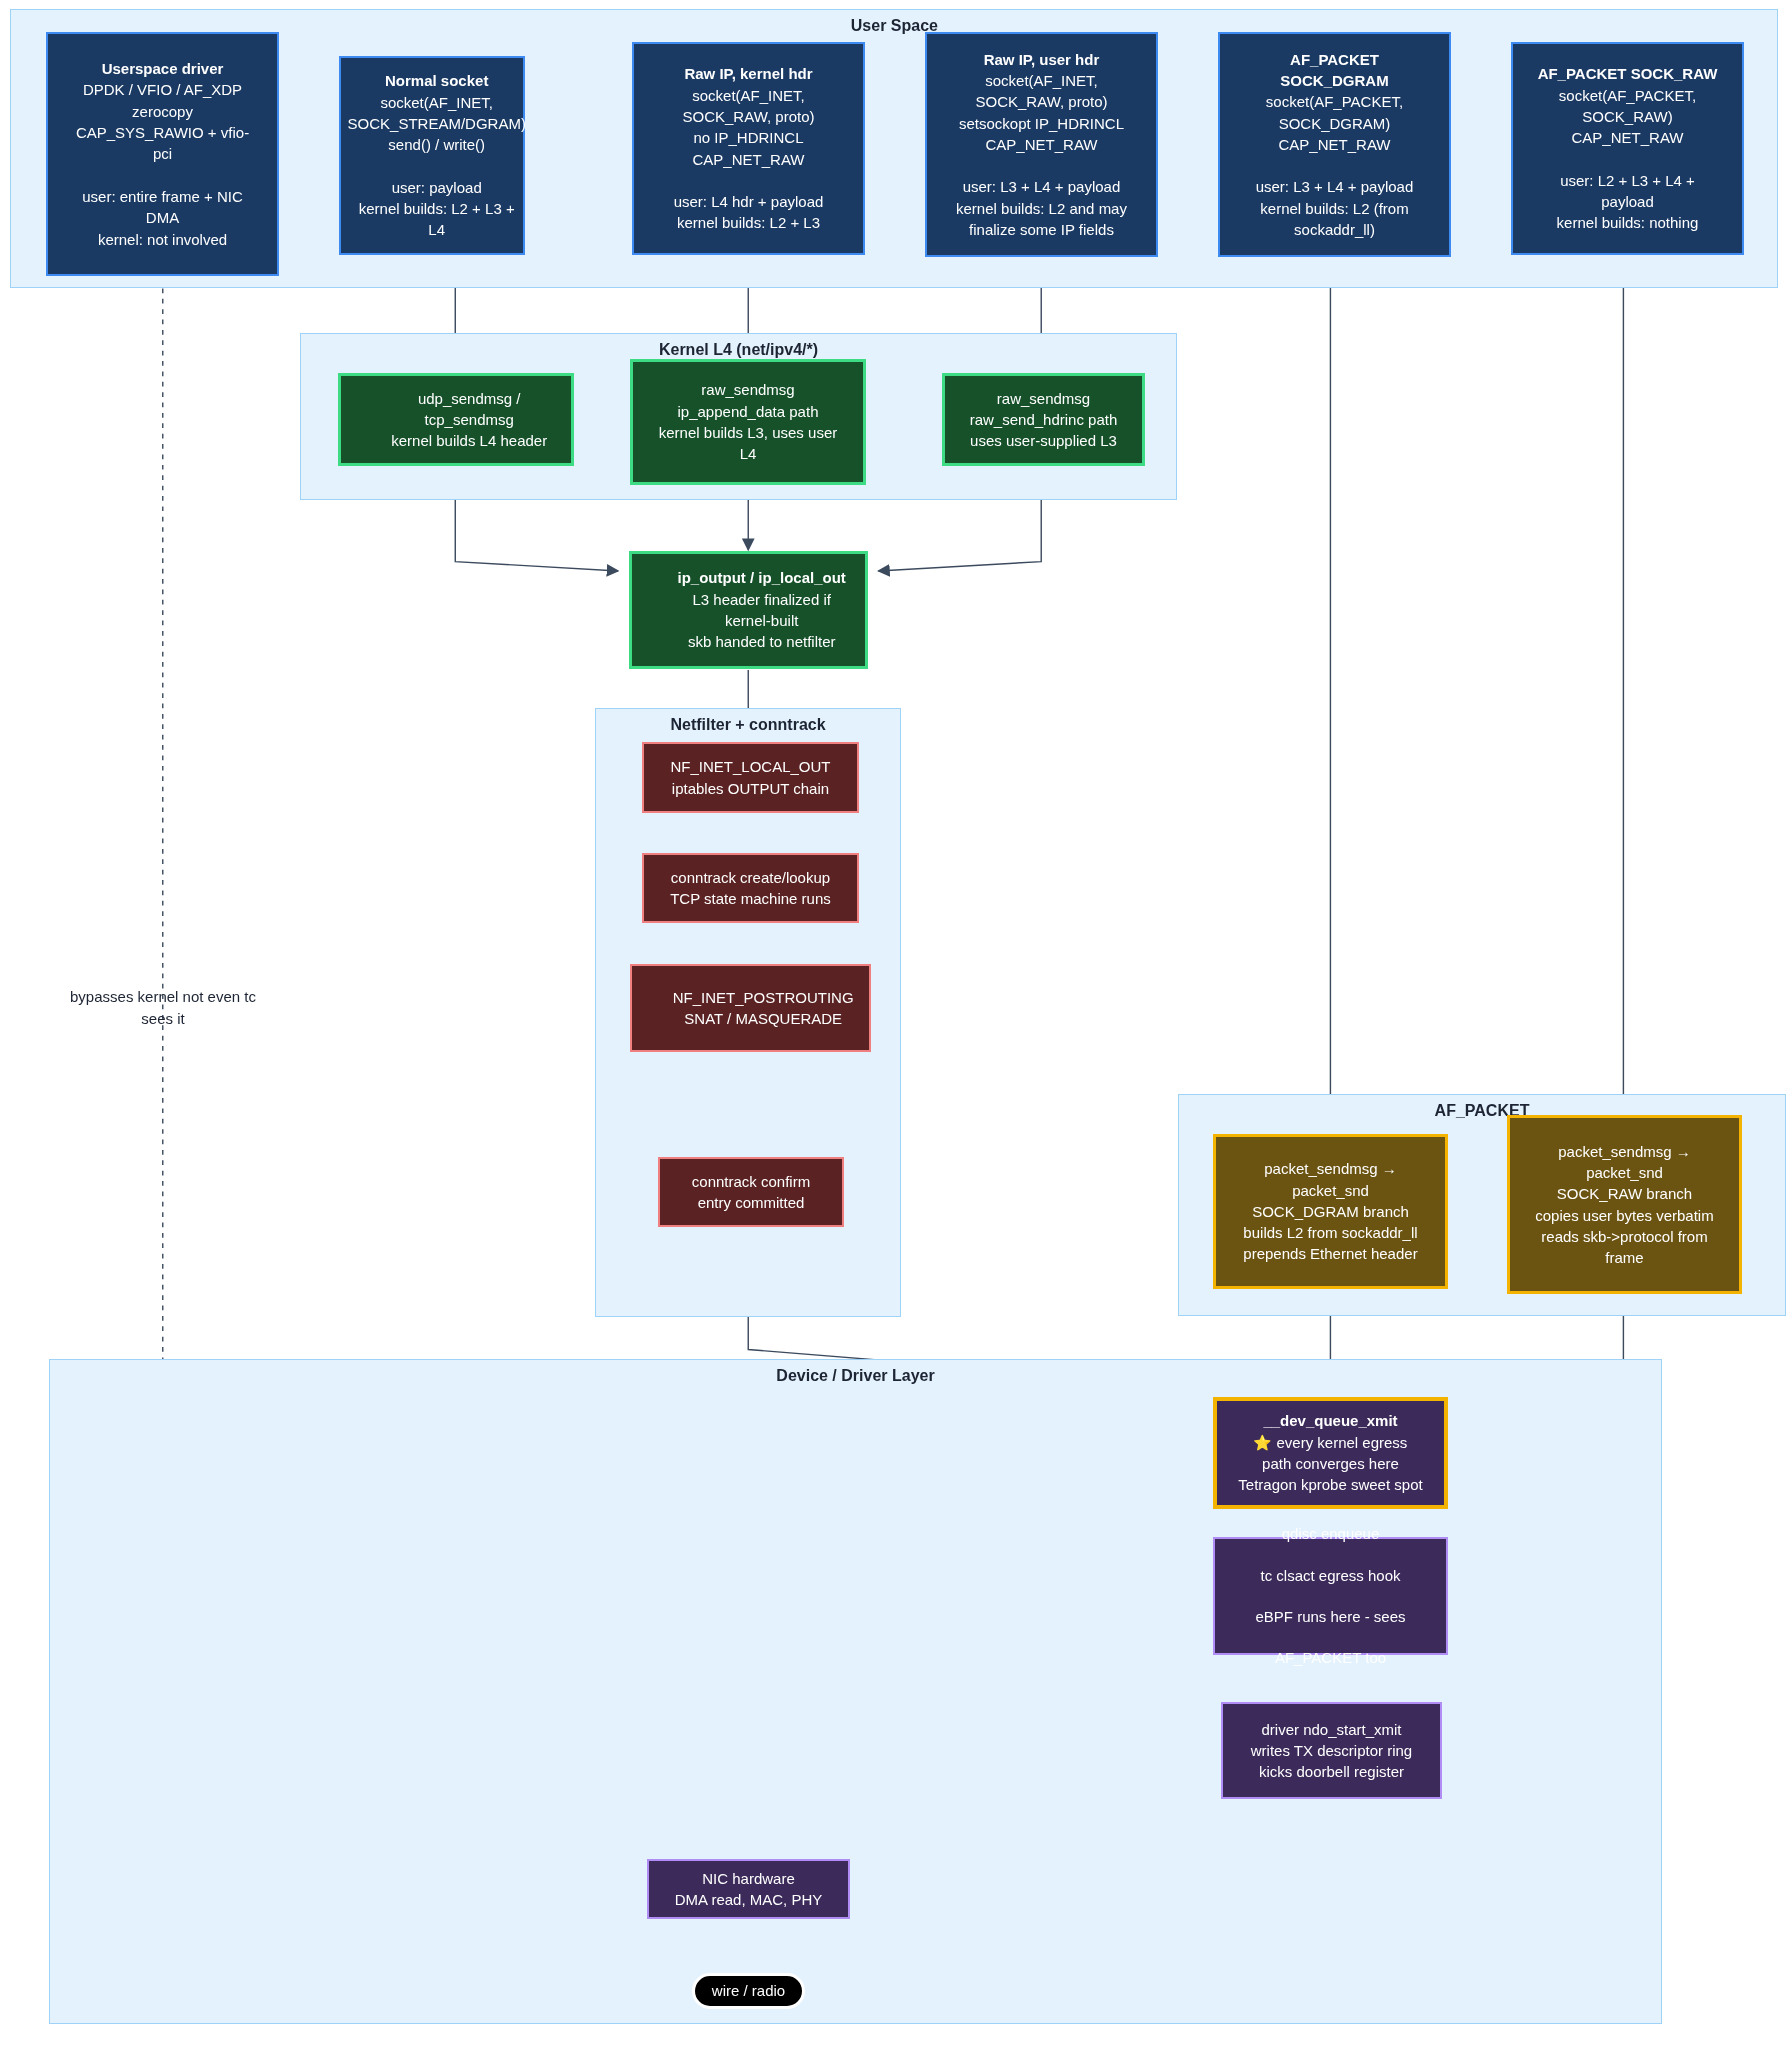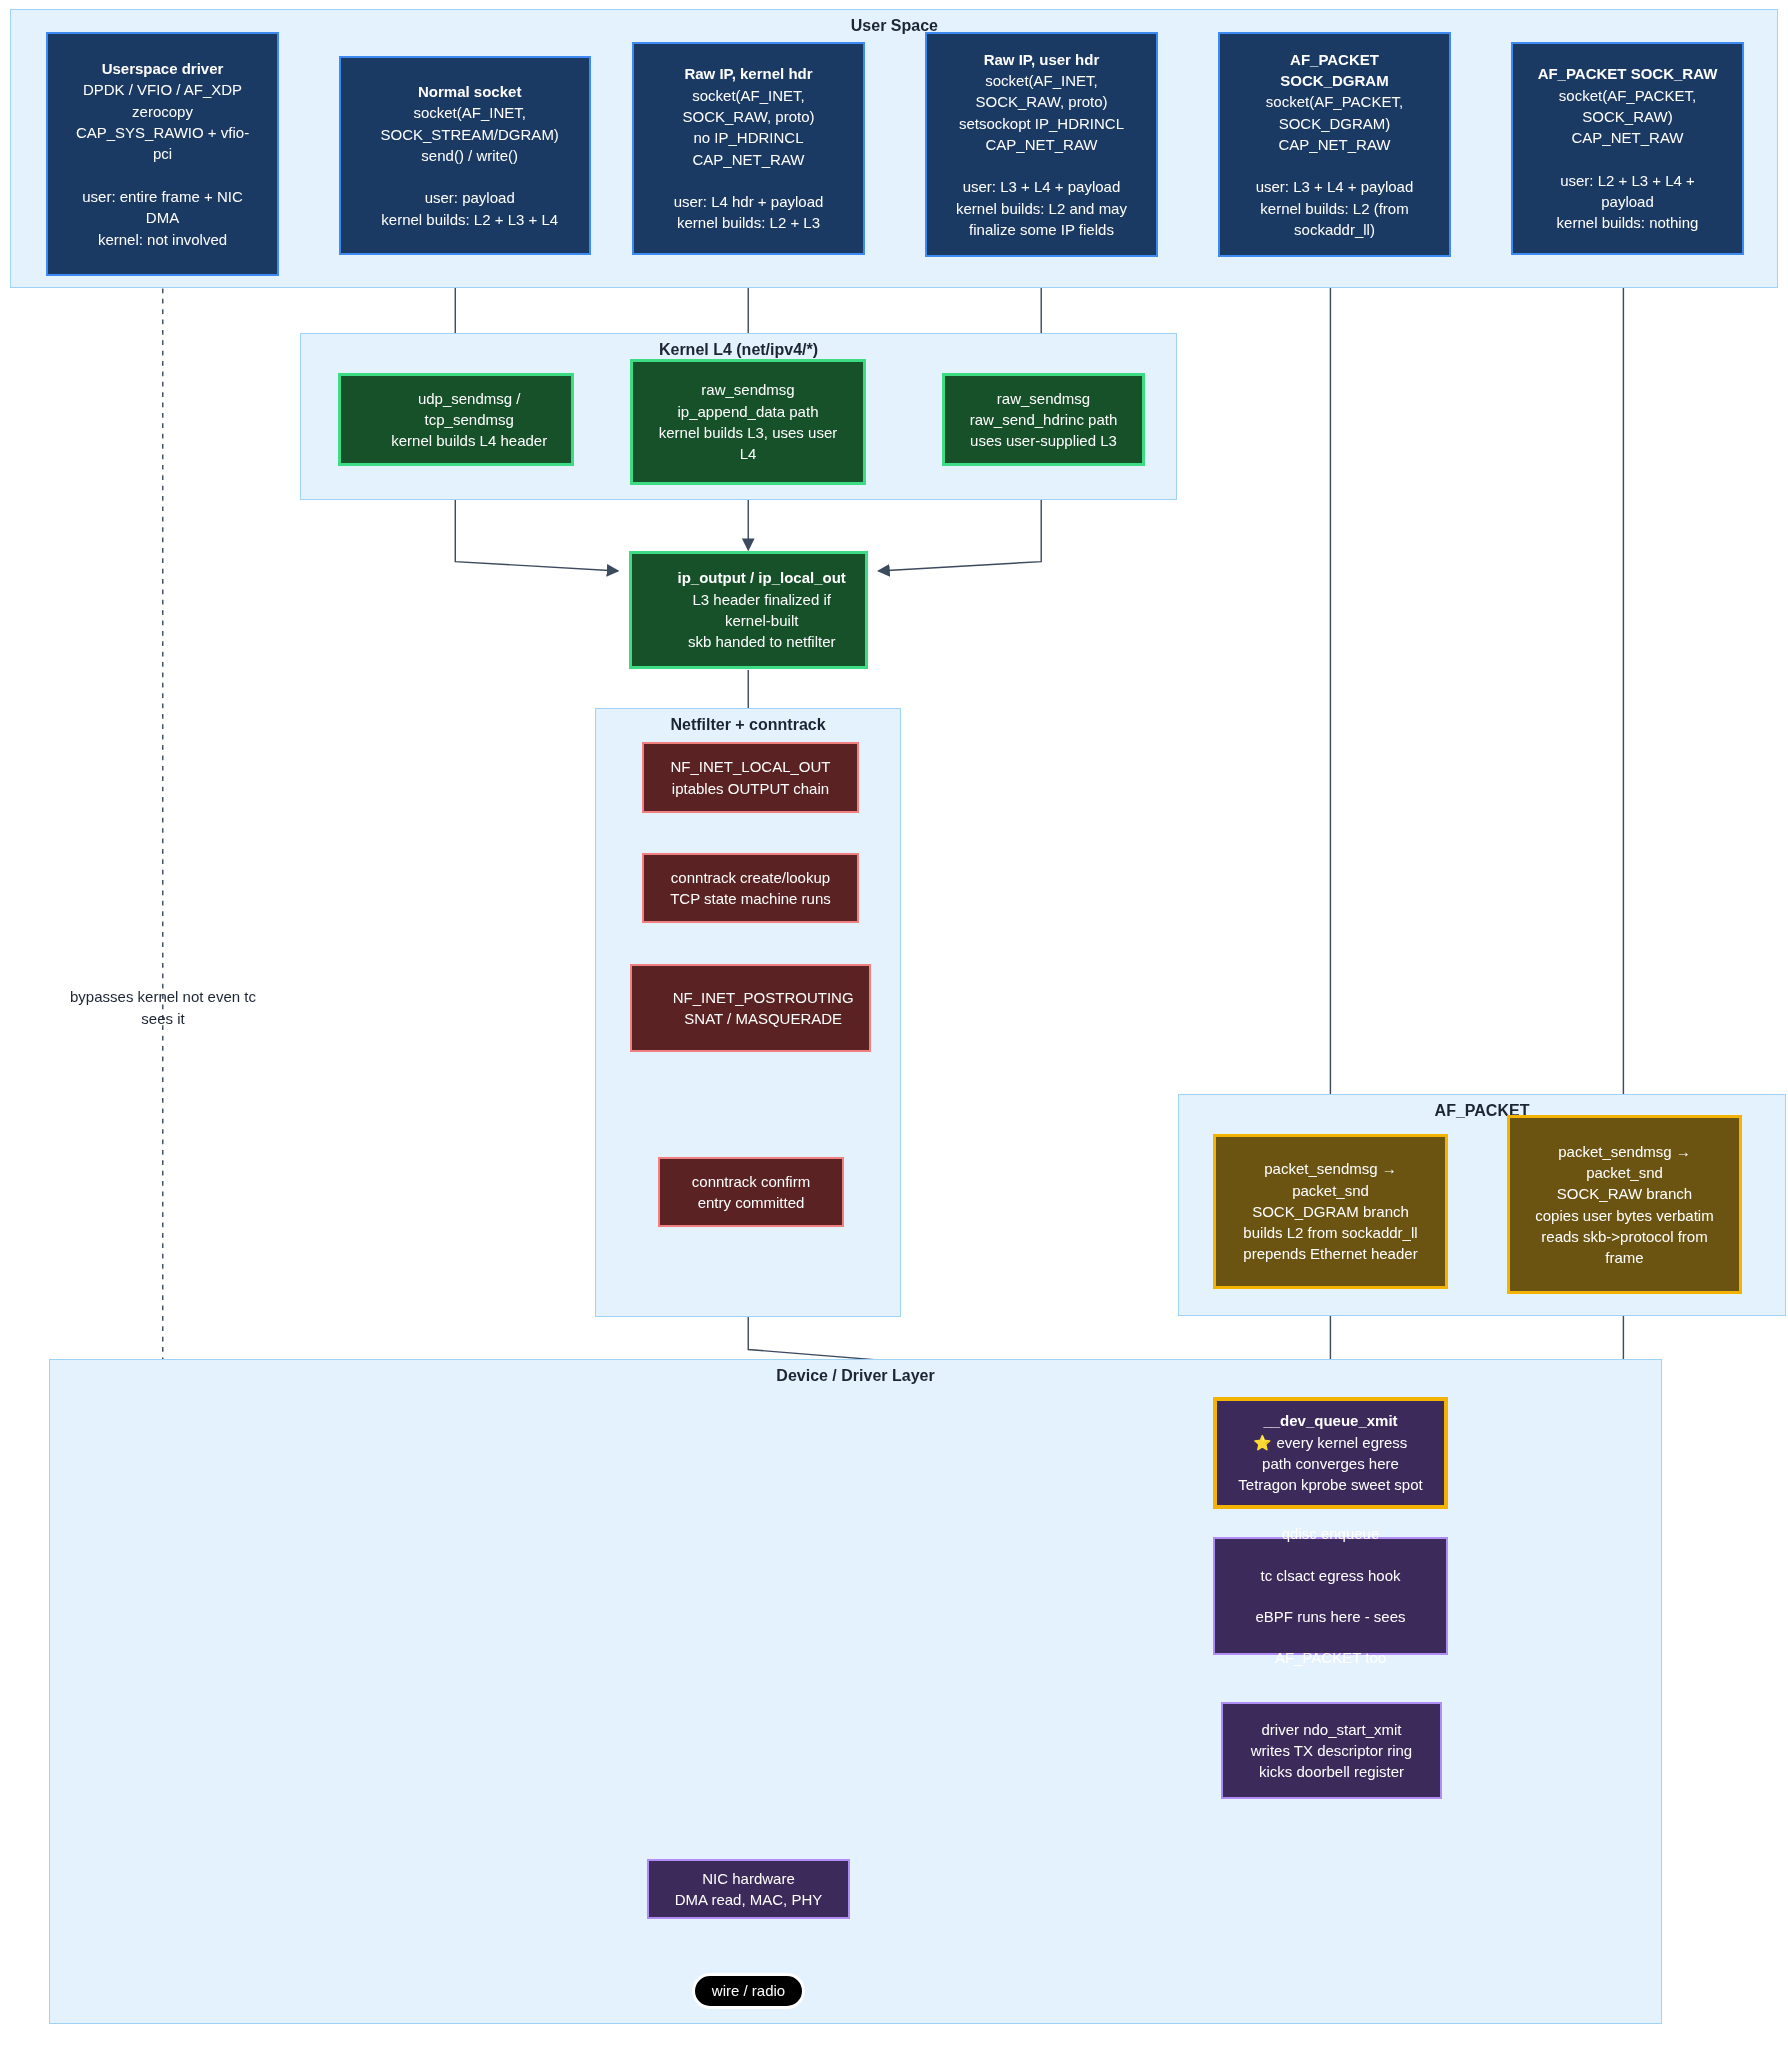--- a/index.html
+++ b/index.html
@@ -107,21 +107,21 @@
     <span class="ln">DPDK / VFIO / AF_XDP</span>
     <span class="ln">zerocopy</span>
     <span class="ln">CAP_SYS_RAWIO + vfio-</span>
     <span class="ln">pci</span>
     <span class="spacer"></span>
     <span class="ln">user: entire frame + NIC</span>
     <span class="ln">DMA</span>
     <span class="ln">kernel: not involved</span>
   </div>
 
-  <div class="node n-user" style="left:339px;top:56px;width:252px;height:199px;padding-left:16px;">
+  <div class="node n-user" style="left:339px;top:56px;width:186px;height:199px;padding-left:16px;">
     <span class="ttl">Normal socket</span>
     <span class="ln">socket(AF_INET,</span>
     <span class="ln">SOCK_STREAM/DGRAM)</span>
     <span class="ln">send() / write()</span>
     <span class="spacer"></span>
     <span class="ln">user: payload</span>
     <span class="ln">kernel builds: L2 + L3 + L4</span>
   </div>
 
   <div class="node n-user" style="left:632px;top:42px;width:233px;height:213px;">

